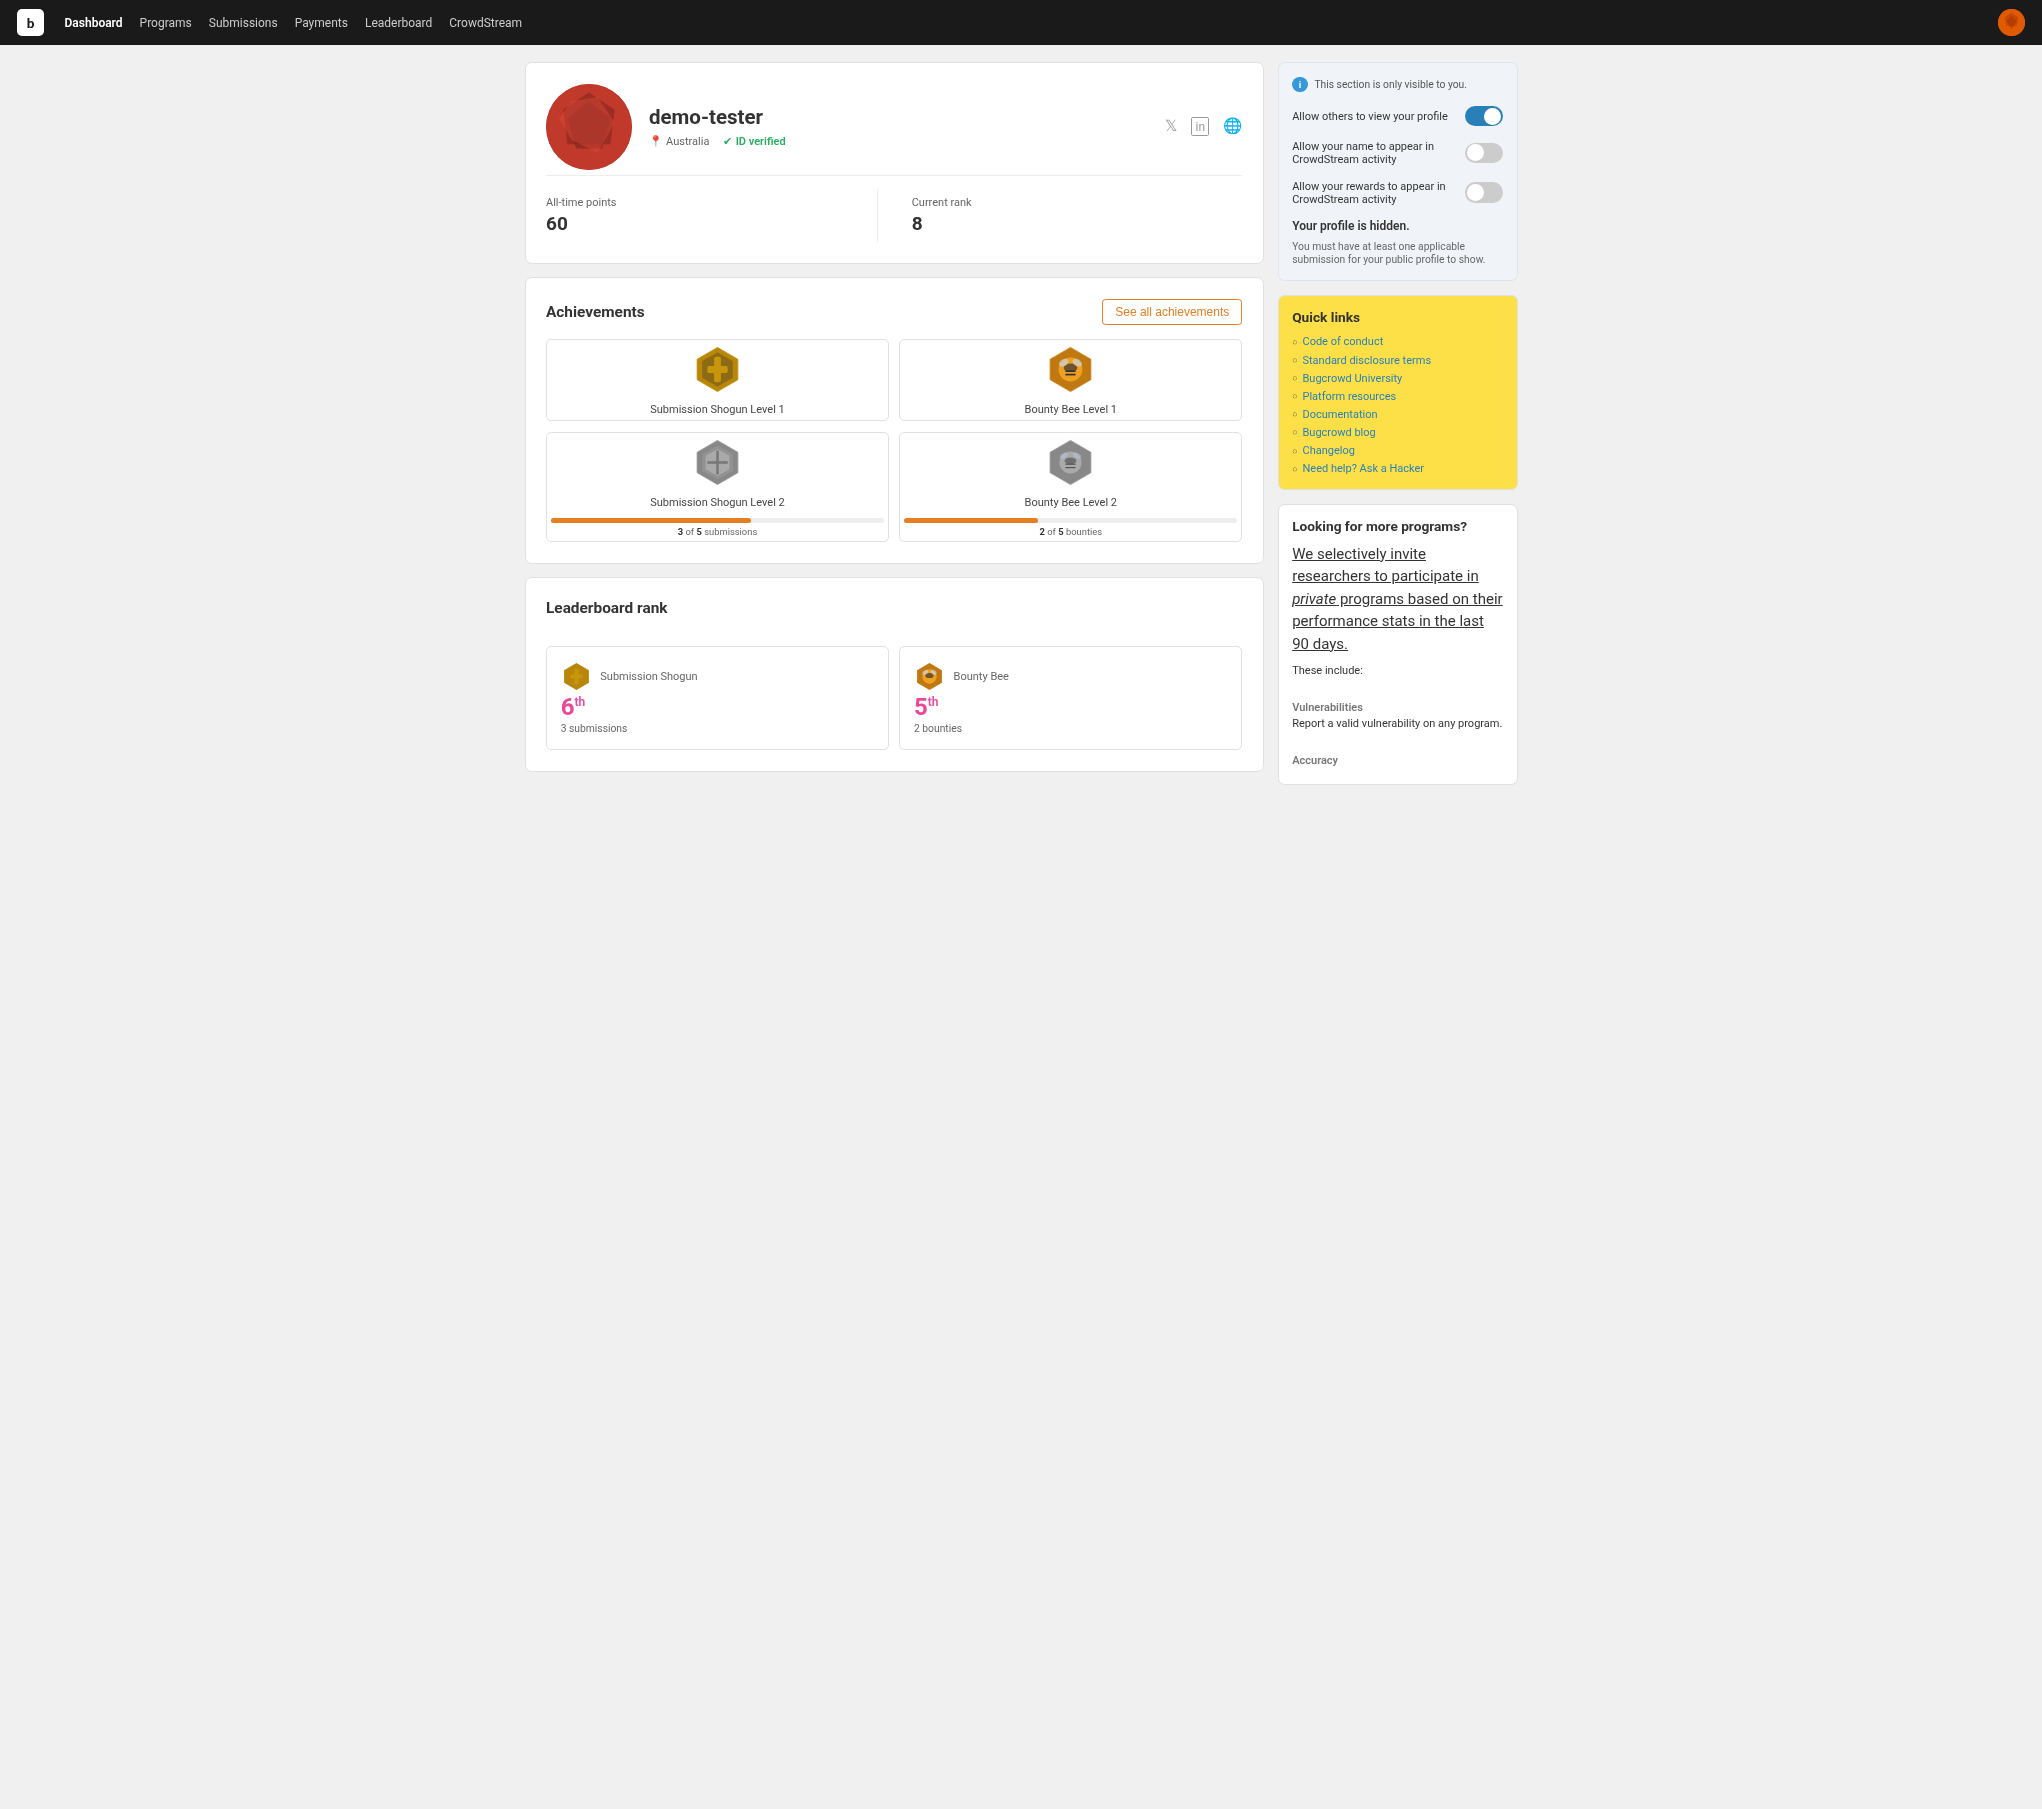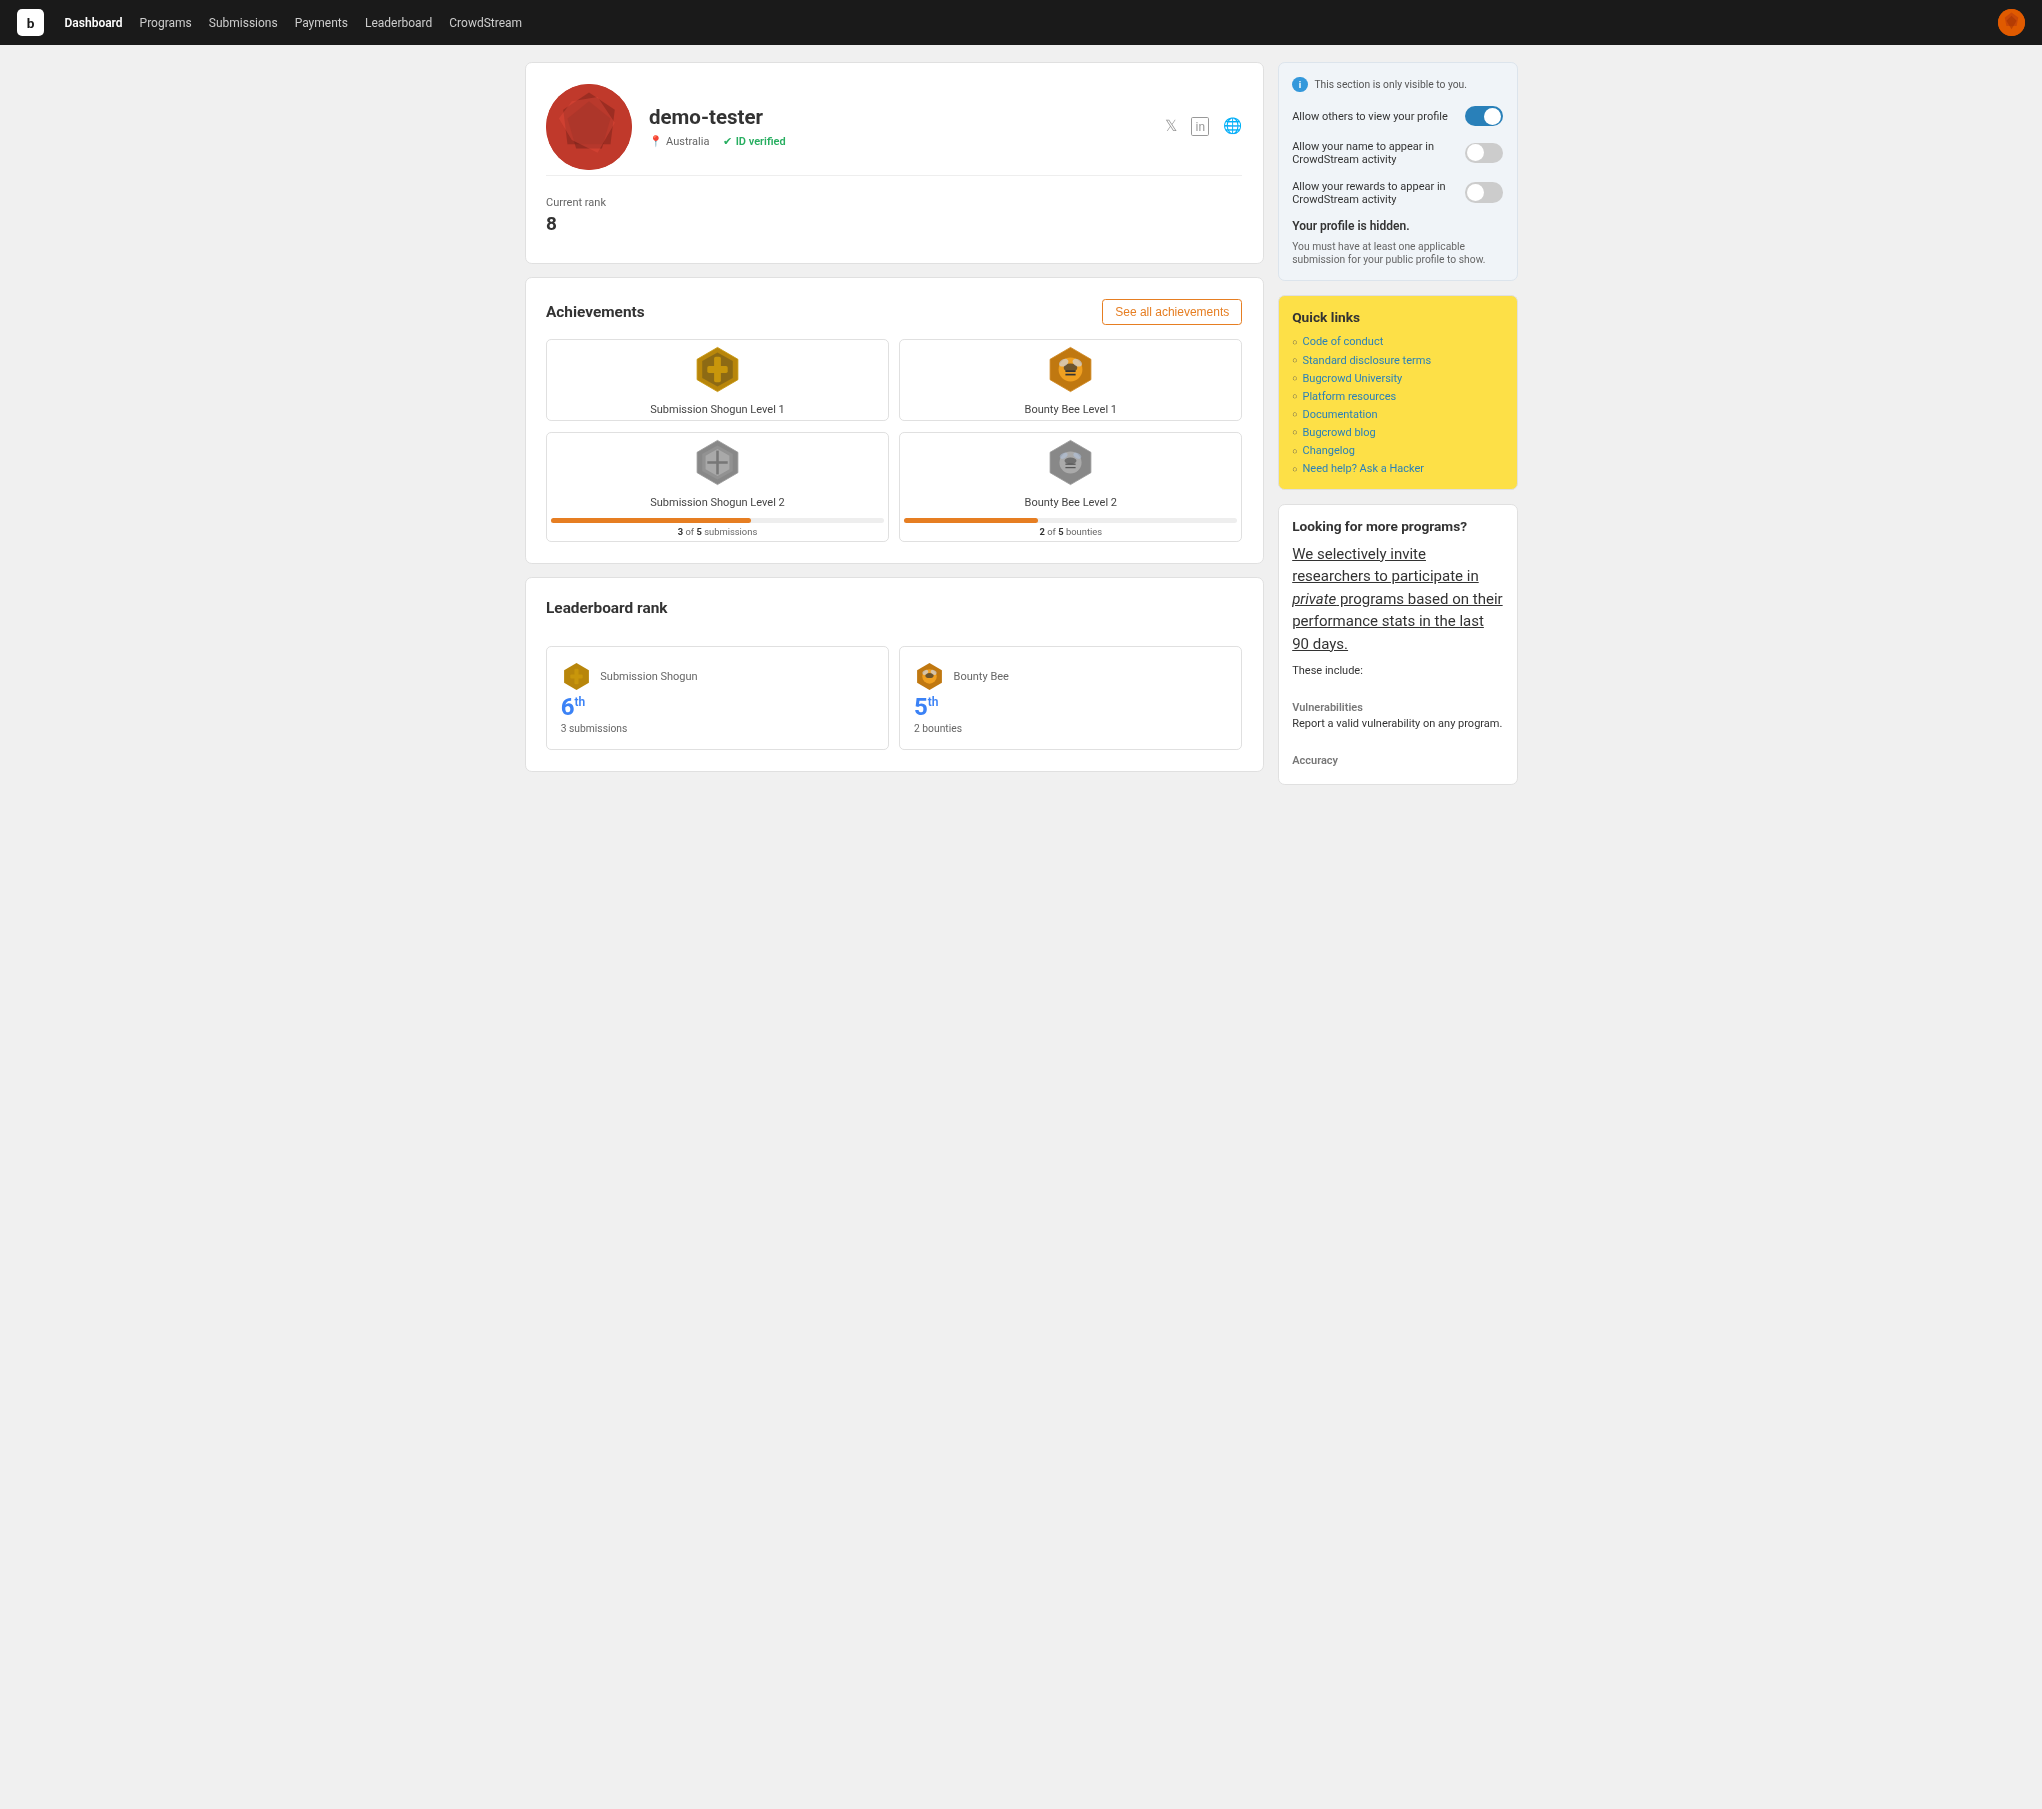--- a/index.html
+++ b/index.html
@@ -142,21 +142,21 @@
       border-radius: 5.1px;
       padding: 13.7px;
       display: flex;
       flex-direction: column;
       align-items: flex-start;
       gap: 3.4px;
     }
     .lb-header { display: flex; align-items: center; gap: 8.6px; }
     .lb-icon { width: 31px; height: 31px; }
     .lb-name { font-size: 11px; color: #666; }
-    .lb-rank { font-size: 24px; font-weight: 700; color: #3b82f6; line-height: 1; }
+    .lb-rank { font-size: 24px; font-weight: 700; color: #ec4899; line-height: 1; }
     .lb-rank sup { font-size: 12px; font-weight: 600; }
     .lb-sub { font-size: 10.3px; color: #666; }
 
     
     .side-info-card {
       background: #f0f4f8;
       border: 0.9px solid #dce4ec;
       border-radius: 6.8px;
       padding: 13.7px;
     }
@@ -266,20 +266,24 @@
           </div>
         </div>
         <div class="profile-social">
           <span class="social-icon">𝕏</span>
           <span class="social-icon" style="font-size:12px; border:0.9px solid #999; padding:1.7px 3.4px; border-radius:1.7px;">in</span>
           <span class="social-icon">🌐</span>
         </div>
       </div>
       <div class="profile-stats">
         <div class="profile-stat">
+          <div class="stat-label">All-time points</div>
+          <div class="stat-value">60</div>
+        </div>
+        <div class="profile-stat">
           <div class="stat-label">Current rank</div>
           <div class="stat-value">8</div>
         </div>
       </div>
     </div>
 
     <div class="card">
       <div class="section-header">
         <h2 class="section-title">Achievements</h2>
         <button class="see-all-btn">See all achievements</button>

